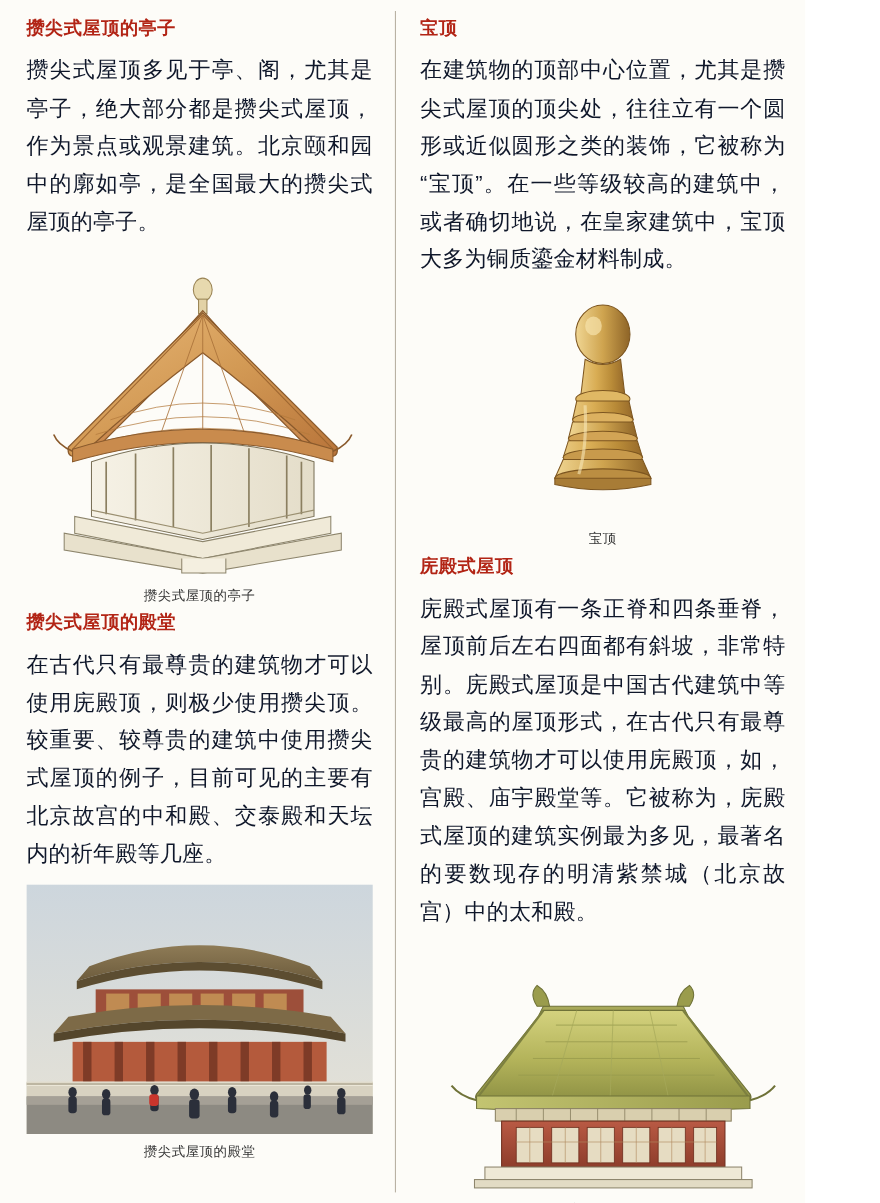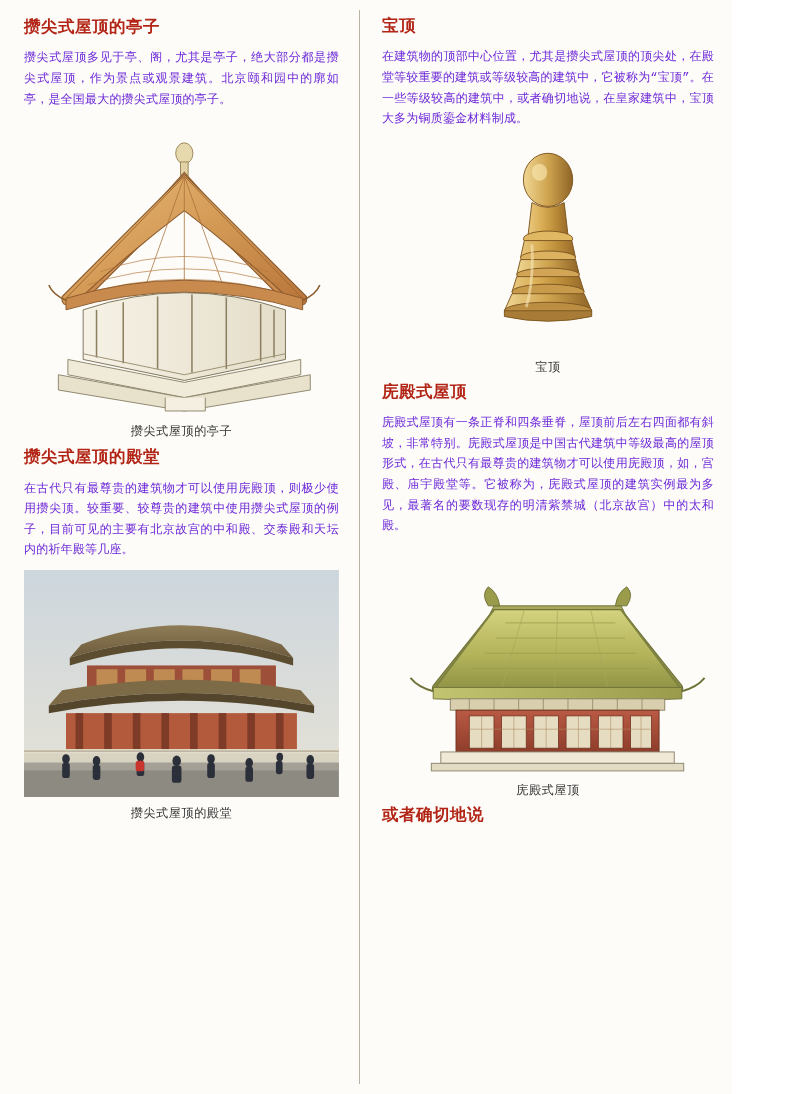--- a/index.html
+++ b/index.html
@@ -34,36 +34,35 @@
   }
   .divider {
     width: 1px;
     background: #b9b2a4;
     margin: 0 0 0 0;
     flex: 0 0 1px;
   }
   .col-right {
     width: 389px;
     padding-left: 22px;
-    font-family: Liberation Mono, monospace;
   }
   h2.heading {
     font-size: 16.5px;
     font-weight: bold;
     color: #b22415;
     margin: 6px 0 10px 0;
     letter-spacing: 0.5px;
     line-height: 1.3;
   }
   p.body-text {
-    font-size: 12px;
+    font-size: 20px;
     line-height: 1.72;
     margin: 0 0 10px 0;
     text-align: justify;
-    color: #6d28d9;
+    color: #0f172a;
     letter-spacing: 0.2px;
   }
   .caption {
     text-align: center;
     font-size: 12.2px;
     color: #333;
     margin-top: 8px;
     letter-spacing: 0.5px;
   }
   .figure {
@@ -229,21 +228,21 @@
       </svg>
       <div class="caption">攒尖式屋顶的殿堂</div>
     </div>
   </div>
 
   <div class="divider"></div>
 
   <div class="col col-right">
 
     <h2 class="heading">宝顶</h2>
-    <p class="body-text">在建筑物的顶部中心位置，尤其是攒尖式屋顶的顶尖处，在殿堂等较重要的建筑或等级较高的建筑中，它被称为“宝顶”。在一些等级较高的建筑中，或者确切地说，在皇家建筑中，宝顶大多为铜质鎏金材料制成。</p>
+    <p class="body-text">在建筑物的顶部中心位置，尤其是攒尖式屋顶的顶尖处，往往立有一个圆形或近似圆形之类的装饰，它被称为“宝顶”。在一些等级较高的建筑中，或者确切地说，在皇家建筑中，宝顶大多为铜质鎏金材料制成。</p>
 
     <div class="figure">
       <svg class="fig-canvas" viewBox="0 0 350 222">
         <defs>
           <linearGradient id="brassG" x1="0" y1="0" x2="1" y2="0">
             <stop offset="0%" stop-color="#e8c87f"></stop>
             <stop offset="35%" stop-color="#d9ad54"></stop>
             <stop offset="70%" stop-color="#b98b38"></stop>
             <stop offset="100%" stop-color="#96692a"></stop>
           </linearGradient>

